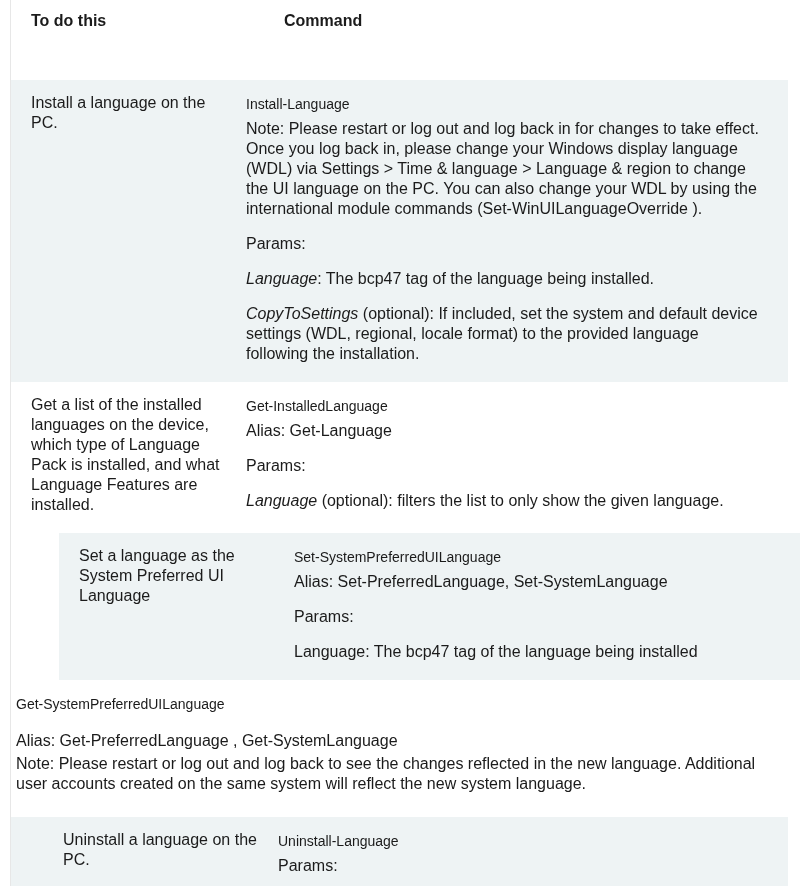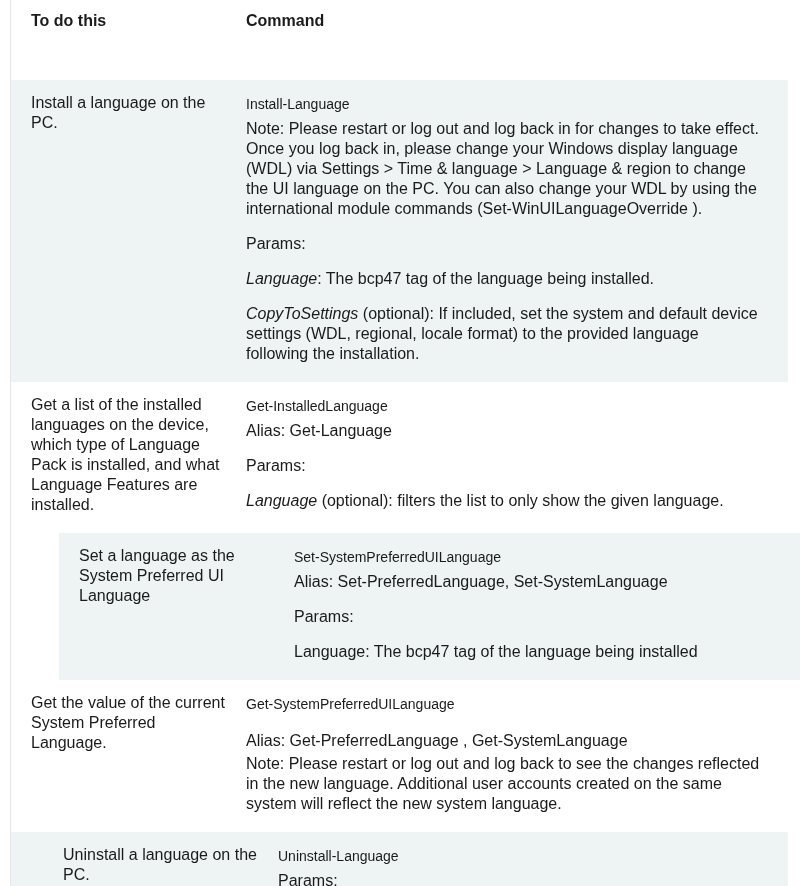--- a/index.html
+++ b/index.html
@@ -29,21 +29,21 @@
     width: 230px;
     flex: 0 0 230px;
     padding: 13px 10px 18px 20px;
     font-size: 16px;
     line-height: 20px;
   }
   .cell-right {
     flex: 1 1 auto;
     padding: 13px 26px 18px 5px;
   }
-  .header-row { min-height: 40px; }
+  .header-row { min-height: 40px; gap: 38px; }
   .header-row .cell-left,
   .header-row .cell-right {
     padding-top: 11px;
     padding-bottom: 8px;
     font-weight: bold;
     font-size: 16px;
     line-height: 20px;
   }
   .cmd-title {
     font-size: 14px;
@@ -99,21 +99,20 @@
     <div class="cell-left">Set a language as the System Preferred UI Language</div>
     <div class="cell-right">
       <div class="cmd-title">Set-SystemPreferredUILanguage</div>
       <p class="para tight"><i></i><span>Alias: Set-PreferredLanguage, Set-SystemLanguage</span></p>
       <p class="para"><i></i><span>Params:</span></p>
       <p class="para"><i></i><span>Language: The bcp47 tag of the language being installed</span></p>
     </div>
   </div>
 
   <div class="row r4">
-    <div class="cell-left">Get the value of the current System Preferred Language.</div>
     <div class="cell-right">
       <div class="cmd-title">Get-SystemPreferredUILanguage</div>
       <p class="para"><i></i><span>Alias: Get-PreferredLanguage , Get-SystemLanguage</span></p>
       <p class="para tight"><i></i><span>Note: Please restart or log out and log back to see the changes reflected in the new language. Additional user accounts created on the same system will reflect the new system language.</span></p>
     </div>
   </div>
 
   <div class="row shaded r5">
     <div class="cell-left">Uninstall a language on the PC.</div>
     <div class="cell-right">

